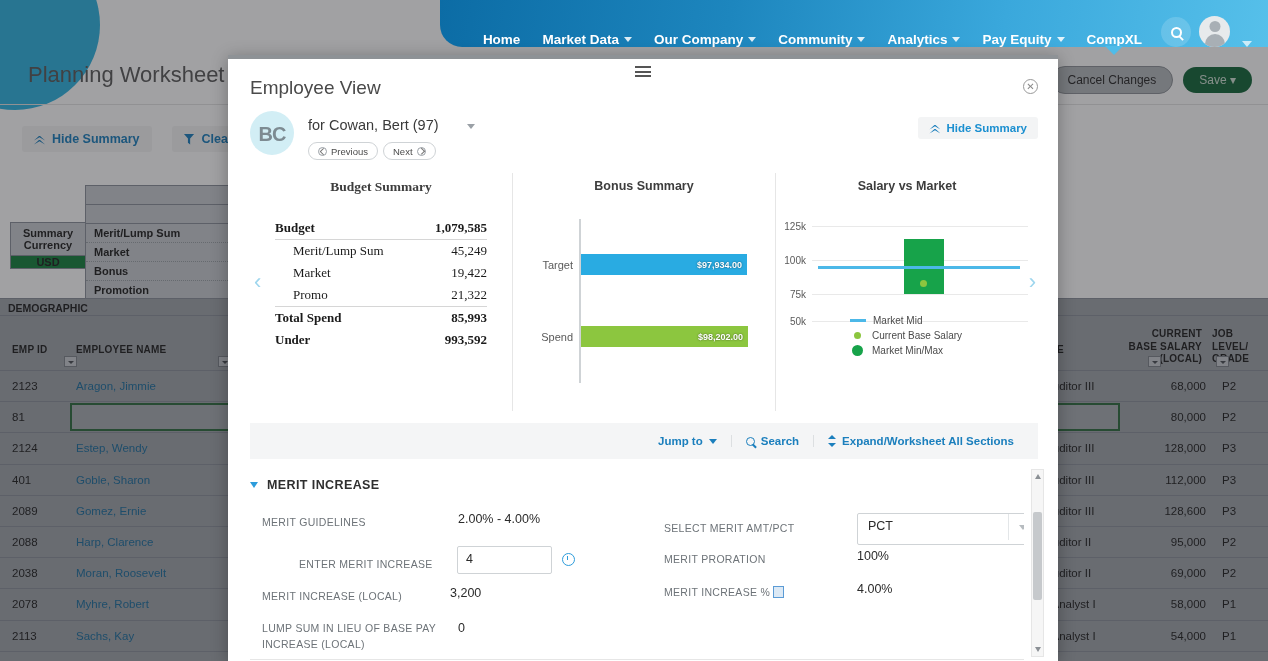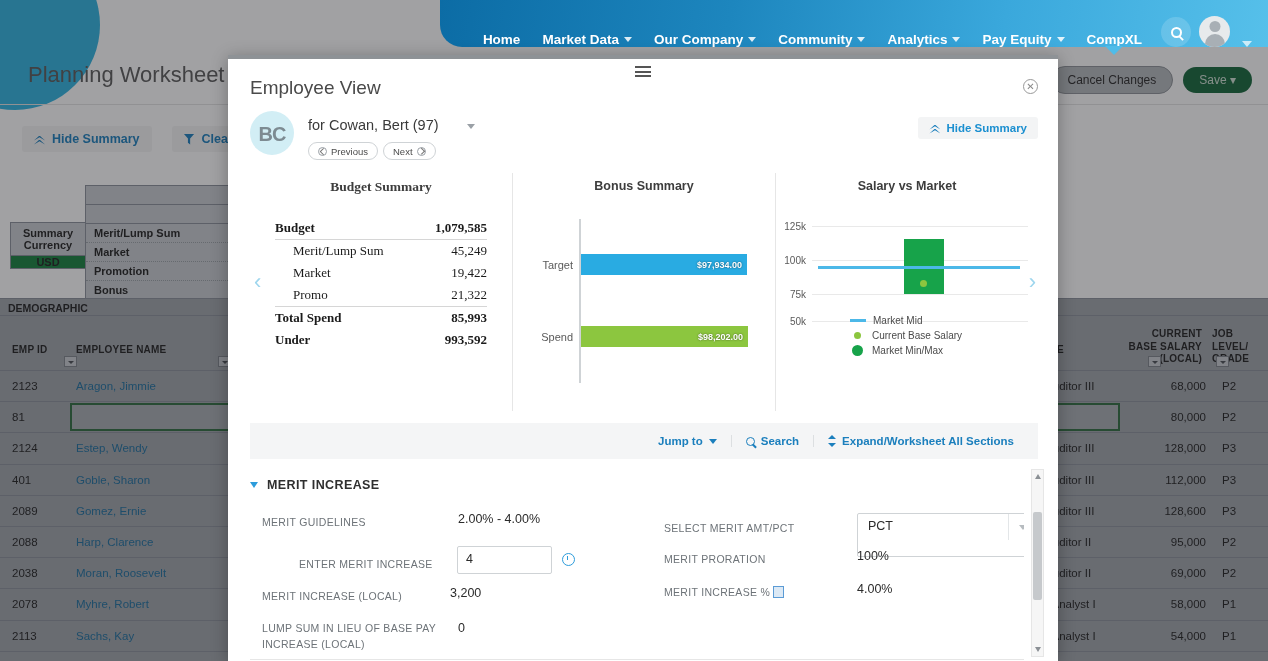--- a/index.html
+++ b/index.html
@@ -196,21 +196,21 @@
   .tri-d { width:0;height:0;border-left:4.5px solid transparent;border-right:4.5px solid transparent;
       border-top:6px solid #2d9cdb; }
   .sec-body { position:relative; height:160px; }
   .fld { position:absolute; font-size:10.5px; color:#6d7378; letter-spacing:.3px; line-height:1.5; }
   .val { position:absolute; font-size:12.5px; color:#2b2b2b; }
   .inp { position:absolute; width:95px; height:28px; border:1px solid #cfd3d6; border-radius:2px;
       font-size:12.5px; color:#2b2b2b; padding:5px 8px; background:#fff; }
   .clock { position:absolute; width:13px; height:13px; border:1.5px solid #2d9cdb; border-radius:50%; }
   .clock::after { content:""; position:absolute; left:4px; top:2px; width:1.2px; height:4px;
       background:#2d9cdb; }
-  .sel { position:absolute; width:180px; height:44px; border:1px solid #cfd3d6; border-radius:2px;
+  .sel { position:absolute; width:180px; height:32px; border:1px solid #cfd3d6; border-radius:2px;
       background:#fff; font-size:12.5px; color:#2b2b2b; padding:5px 10px; }
   .sel-arrow { position:absolute; right:0; top:0; width:28px; height:26px; border-left:1px solid #e3e6e8;
       display:flex; align-items:center; justify-content:center; }
   .sel-arrow i { width:0;height:0;border-left:4px solid transparent;border-right:4px solid transparent;
       border-top:5px solid #b7bcc0; }
   .doc-ic { display:inline-block; width:11px; height:12px; background:#dce9f5; border:1px solid #5b9bd5;
       vertical-align:-2px; margin-left:3px; }
   .hr { border-bottom:1px solid #e6e6e6; }
 
   .mscroll { position:absolute; right:14px; top:414px; bottom:4px; width:13px; background:#f6f6f6;
@@ -258,26 +258,26 @@
       <div class="hdr">Budget</div>
       <div class="row">
         <span>Merit/Lump Sum</span>
         <span>45,24</span>
       </div>
       <div class="row">
         <span>Market</span>
         <span>19,4</span>
       </div>
       <div class="row">
+        <span>Bonus</span>
+        <span>97,9</span>
+      </div>
+      <div class="row">
         <span>Promotion</span>
         <span>21,3</span>
-      </div>
-      <div class="row">
-        <span>Bonus</span>
-        <span>97,9</span>
       </div>
     </div>
 
     <div class="bg-currency">
       <div class="c1">Summary</div>
       <div class="c2">Currency</div>
       <div class="c3">USD</div>
     </div>
 
     <div class="bg-demo">DEMOGRAPHIC</div>

